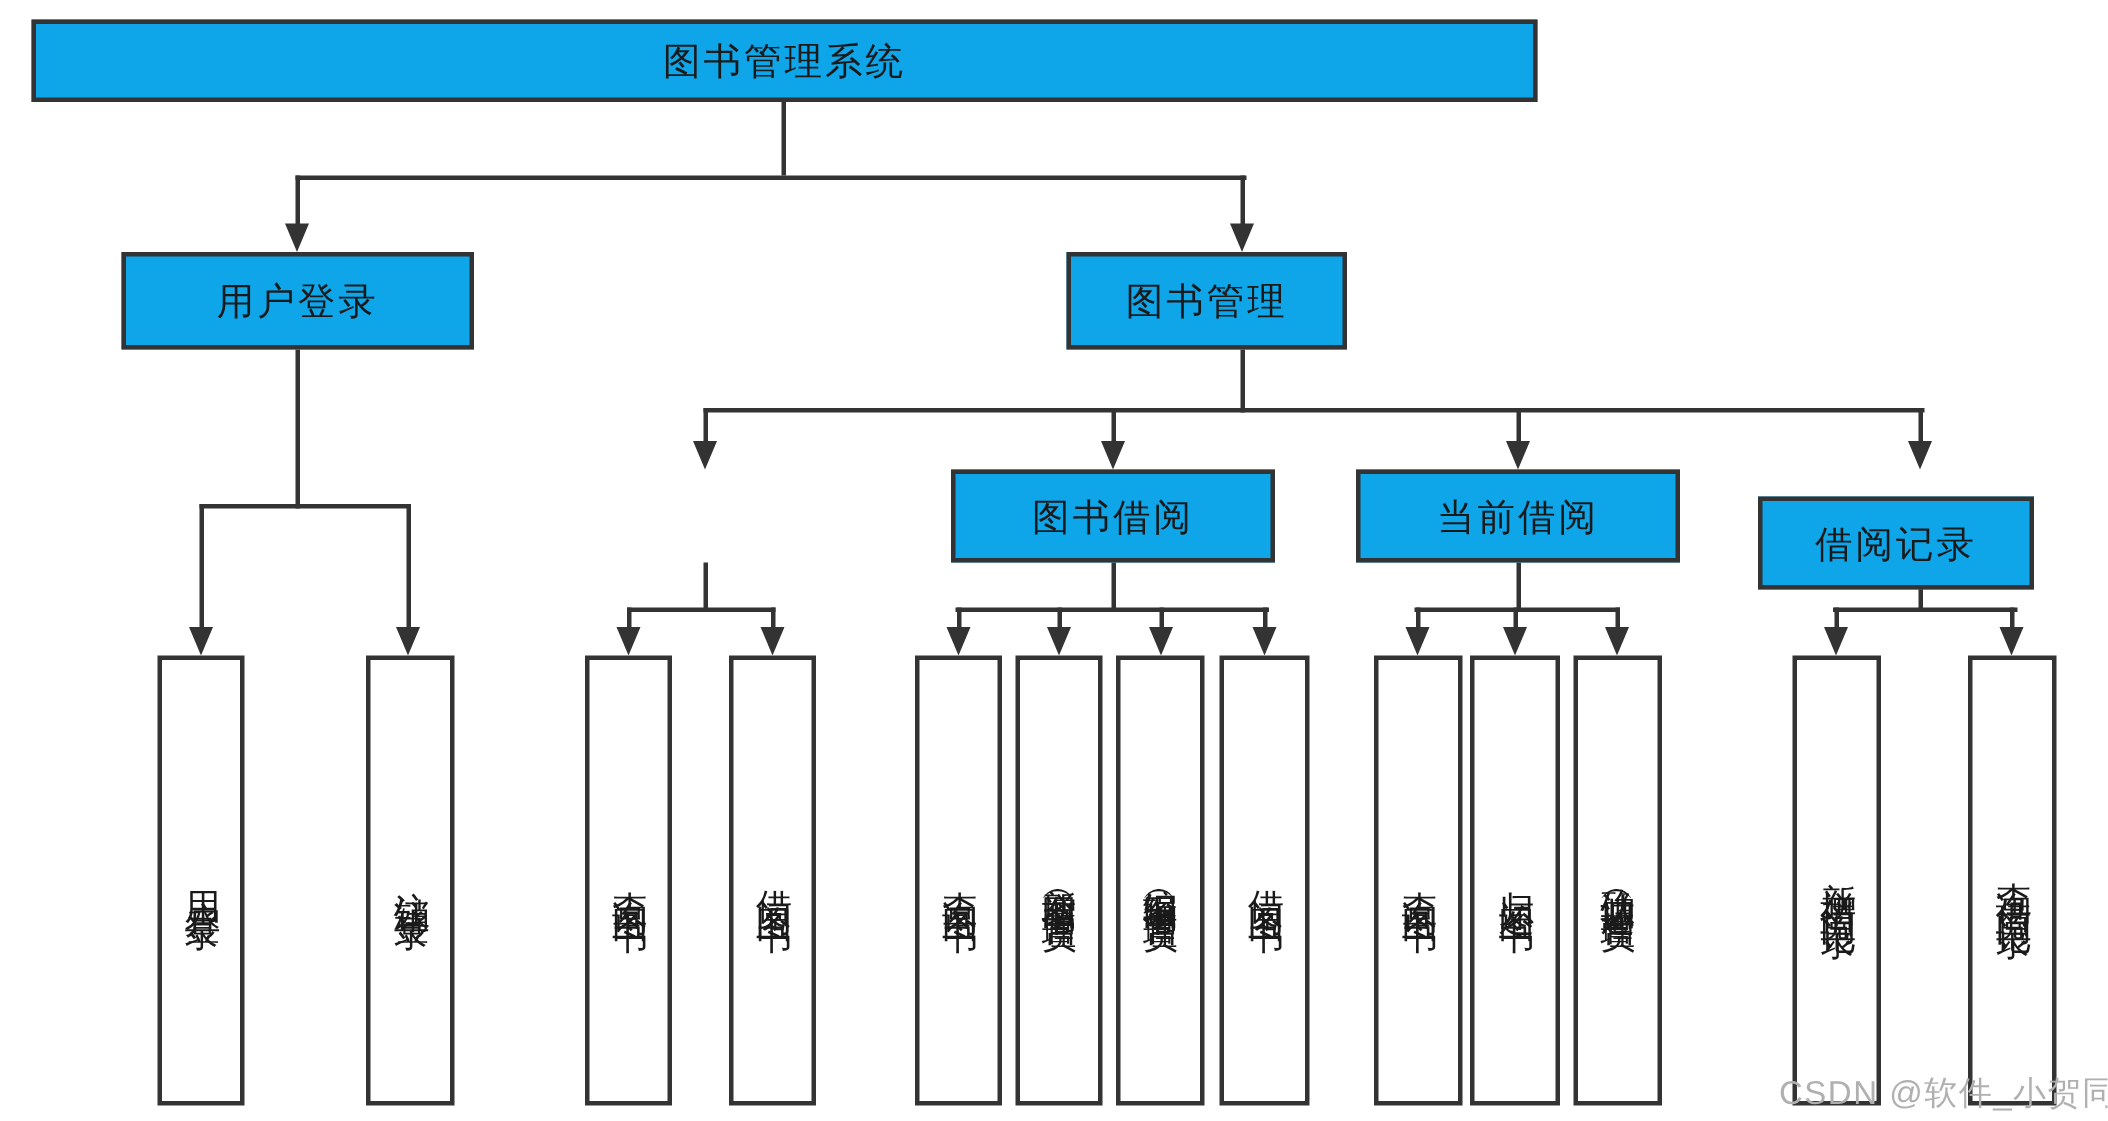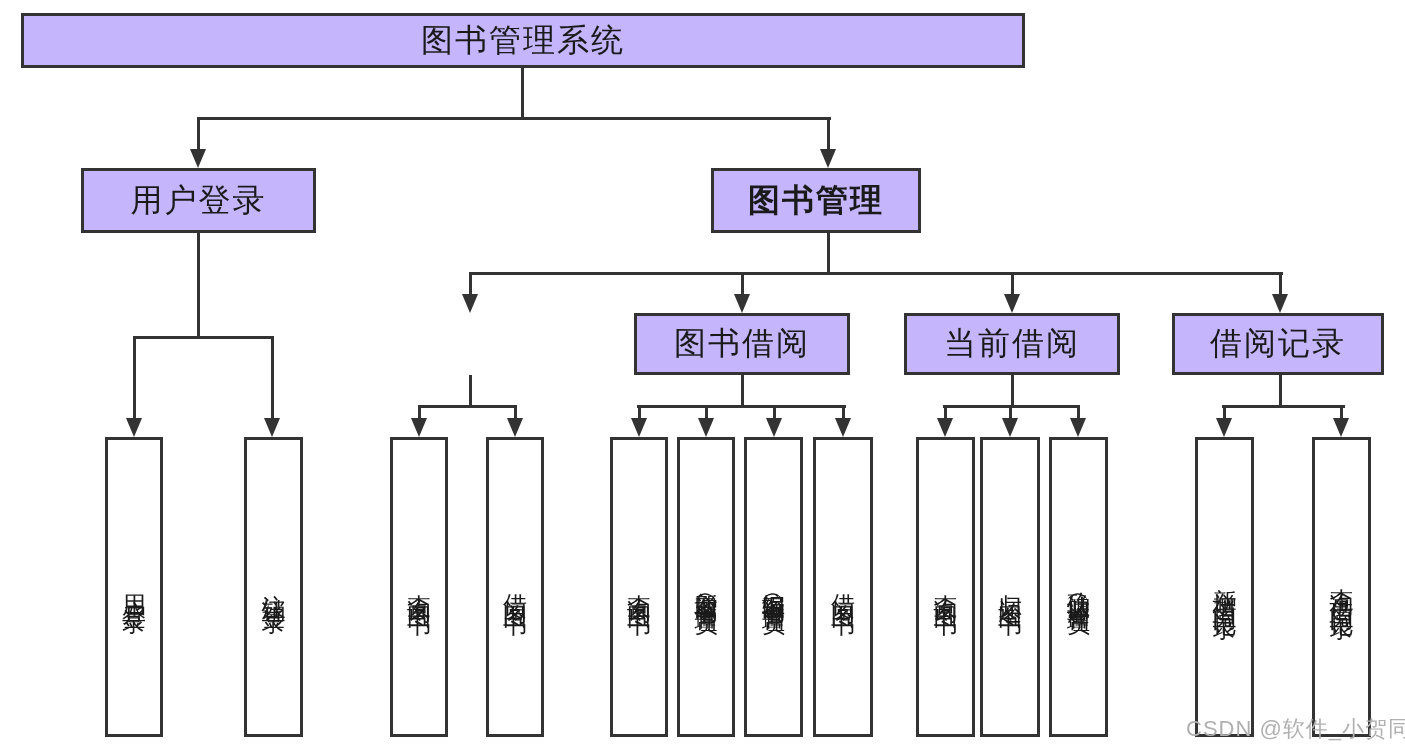--- a/index.html
+++ b/index.html
@@ -17,25 +17,25 @@
     position: relative;
     width: 1405px;
     height: 747px;
     background: var(--background);
     overflow: hidden;
   }
   
   .box {
     position: absolute;
     border: 3px solid var(--line);
-    background: #c4b5fd;
+    background: #0ea5e9;
     display: flex;
     align-items: center;
     justify-content: center;
-    font-size: 32px;
+    font-size: 25px;
     color: var(--text);
     letter-spacing: 2px;
     white-space: nowrap;
   }
   
   .vbox {
     position: absolute;
     top: 437px;
     height: 300px;
     border: 3px solid var(--line);
@@ -135,25 +135,25 @@
   <div class="vline" style="left:1279px; top:375px; height:33px;"></div>
   <div class="hline" style="left:1222px; top:405px; width:123px;"></div>
   <div class="vline" style="left:1223px; top:405px; height:17px;"></div>
   <div class="vline" style="left:1340px; top:405px; height:17px;"></div>
   <div class="arrow" style="left:1216px; top:418px;"></div>
   <div class="arrow" style="left:1333px; top:418px;"></div>
 
   <div class="box" style="left:21px; top:13px; width:1004px; height:55px;">图书管理系统</div>
 
   <div class="box" style="left:81px; top:168px; width:235px; height:65px;">用户登录</div>
-  <div class="box" style="left:711px; top:168px; width:210px; height:65px;font-weight:bold;">图书管理</div>
+  <div class="box" style="left:711px; top:168px; width:187px; height:65px;">图书管理</div>
 
   <div class="box" style="left:904px; top:313px; width:216px; height:62px;">当前借阅</div>
   <div class="box" style="left:634px; top:313px; width:216px; height:62px;">图书借阅</div>
-  <div class="box" style="left:1172px; top:313px; width:212px; height:62px;">借阅记录</div>
+  <div class="box" style="left:1172px; top:331px; width:184px; height:62px;">借阅记录</div>
 
   <div class="vbox" style="left:105px; width:58px;">用户登录</div>
   <div class="vbox" style="left:244px; width:59px;">注销登录</div>
 
   <div class="vbox" style="left:390px; width:58px;">查询图书</div>
   <div class="vbox" style="left:486px; width:58px;">借阅图书</div>
 
   <div class="vbox" style="left:610px; width:58px;">查询图书</div>
   <div class="vbox tight" style="left:677px; width:58px;">新增图书（管理员）</div>
   <div class="vbox tight" style="left:744px; width:59px;">编辑图书（管理员）</div>

